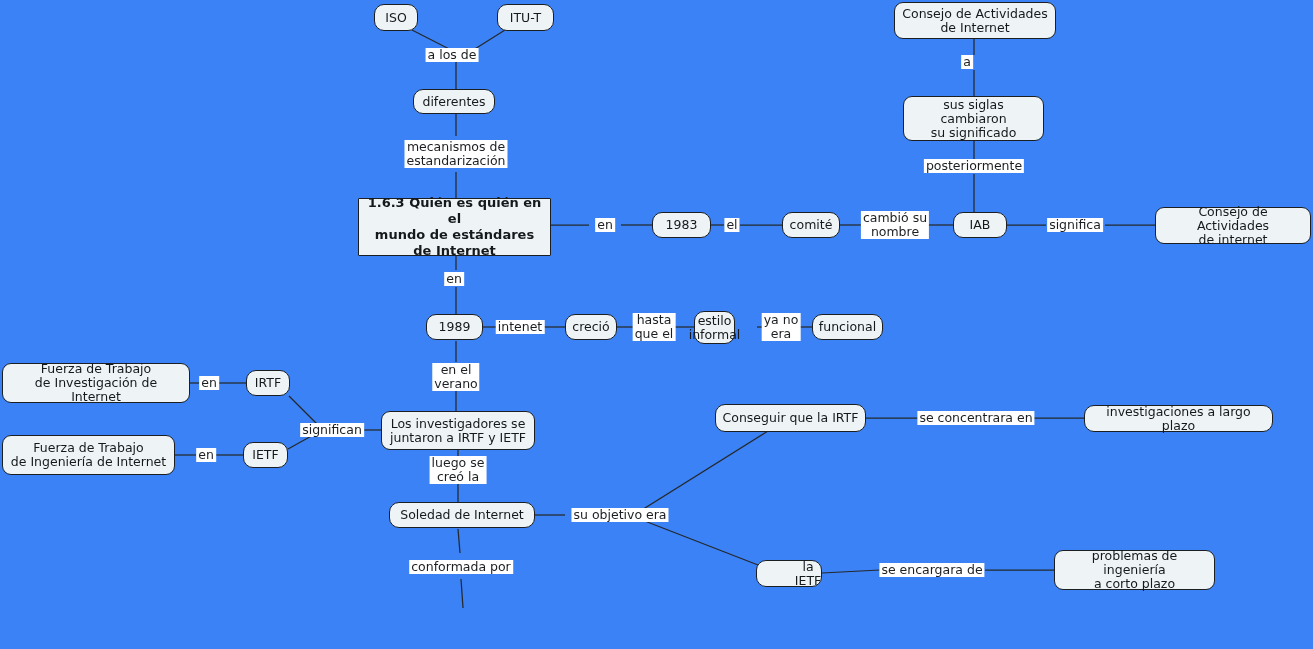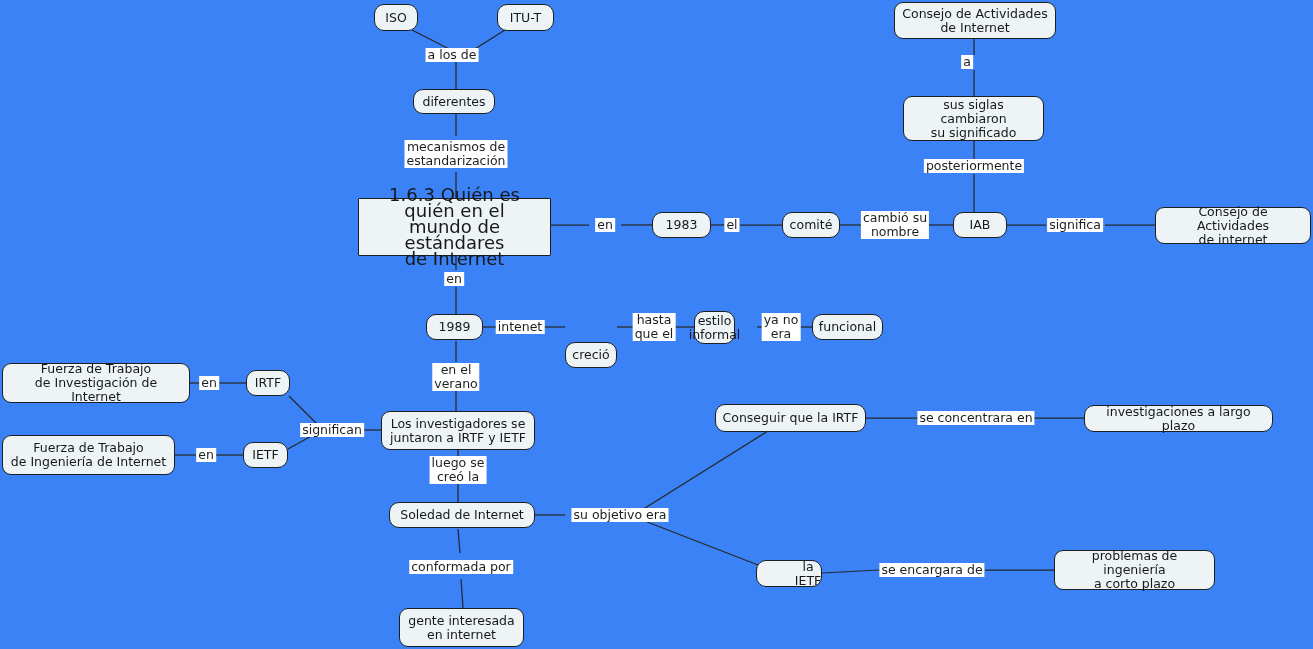--- a/index.html
+++ b/index.html
@@ -43,22 +43,22 @@
     align-items: center;
     justify-content: center;
     text-align: center;
     color: #16191c;
     font-size: 12.5px;
     line-height: 14px;
     padding: 2px 6px;
     white-space: pre-line;
   }
   .node.root {
-    font-weight: normal;
-    font-size: 18px;
+    font-weight: bold;
+    font-size: 13px;
     line-height: 16px;
     border-width: 1.6px;
     border-radius: 1px;
   }
   .node.pill {
     border-radius: 10px;
   }
   .link-label {
     position: absolute;
     background: #ffffff;
@@ -156,21 +156,21 @@
 de internet</div>
 
   <div class="node" style="left:894px; top:2px; width:162px; height:37px;">Consejo de Actividades
 de Internet</div>
 
   <div class="node" style="left:903px; top:96px; width:141px; height:45px;">sus siglas cambiaron
 su significado</div>
 
   <div class="node pill" style="left:426px; top:314px; width:57px; height:26px;">1989</div>
 
-  <div class="node pill" style="left:565px; top:314px; width:52px; height:26px;margin-top:28px;">creció</div>
+  <div class="node pill" style="left:565px; top:314px; width:52px; height:26px;">creció</div>
 
   <div class="node pill" style="left:694px; top:311px; width:41px; height:33px;">estilo
 informal</div>
 
   <div class="node pill" style="left:812px; top:314px; width:71px; height:26px;">funcional</div>
 
   <div class="node" style="left:2px; top:363px; width:188px; height:40px;">Fuerza de Trabajo
 de Investigación de Internet</div>
 
   <div class="node" style="left:2px; top:435px; width:173px; height:40px;">Fuerza de Trabajo
@@ -178,22 +178,20 @@
 
   <div class="node pill" style="left:246px; top:370px; width:44px; height:26px;">IRTF</div>
 
   <div class="node pill" style="left:243px; top:442px; width:45px; height:26px;">IETF</div>
 
   <div class="node" style="left:381px; top:411px; width:154px; height:39px;">Los investigadores se
 juntaron a IRTF y IETF</div>
 
   <div class="node pill" style="left:389px; top:502px; width:146px; height:26px;">Soledad de Internet</div>
 
-  <div class="node" style="left:399px; top:608px; width:125px; height:39px;">gente interesada
-en internet</div>
 
   <div class="node pill" style="left:715px; top:404px; width:151px; height:28px;">Conseguir que la IRTF</div>
 
   <div class="node pill" style="left:1084px; top:405px; width:189px; height:27px;">investigaciones a largo plazo</div>
 
   <div class="node pill" style="left:756px; top:560px; width:66px; height:27px;padding-left:44px;">la IETF</div>
 
   <div class="node" style="left:1054px; top:550px; width:161px; height:40px;">problemas de ingeniería
 a corto plazo</div>
 

